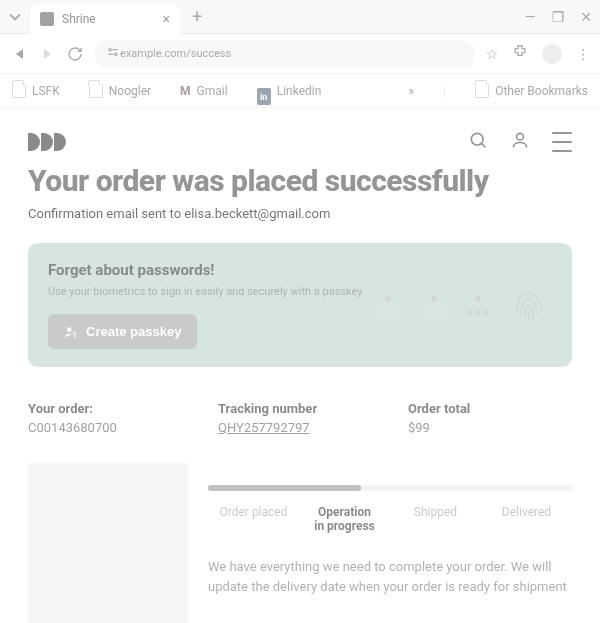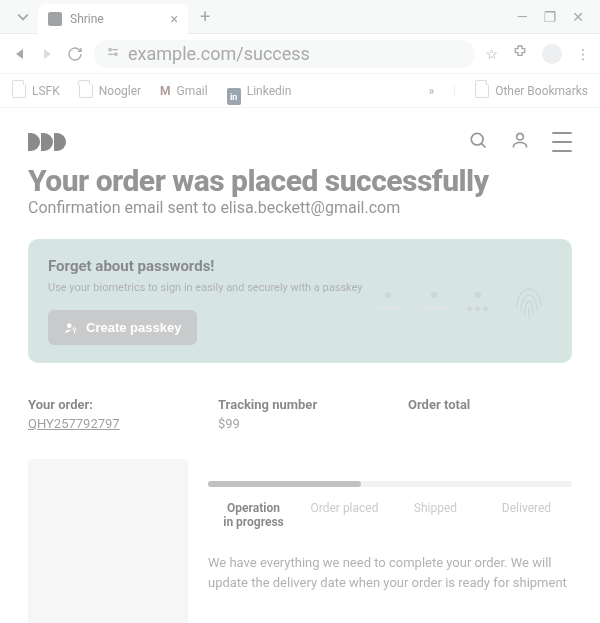--- a/index.html
+++ b/index.html
@@ -12,21 +12,21 @@
       opacity: 0.55;
       filter: saturate(0.2);
     }
     
     .titlebar {
       display: flex;
       align-items: center;
       height: 34px;
       background: #f1f3f4;
       border-bottom: 1px solid #dadce0;
-      padding: 0 12px;
+      padding: 0 4px;
       gap: 4px;
     }
     .tab-dropdown {
       width: 22px; height: 22px; display:flex; align-items:center; justify-content:center;
       color:#5f6368;
     }
     .tab {
       display: flex; align-items: center; gap: 8px;
       background: #fff;
       padding: 6px 10px; border-radius: 8px 8px 0 0;
@@ -41,29 +41,29 @@
     .win-controls { margin-left:auto; display:flex; gap:16px; color:#5f6368; font-size:14px; padding-right:4px;}
     .win-controls span { cursor:pointer; }
     .addrbar {
       display:flex; align-items:center; gap:10px;
       height:40px; padding:0 10px; background:#fff;
       border-bottom:1px solid #e8eaed;
     }
     .nav-btn { width:18px; height:18px; color:#5f6368; display:flex; align-items:center; justify-content:center; cursor:pointer;}
     .nav-btn.disabled { color:#bdc1c6; }
     .omnibox {
-      flex:1; display:flex; align-items:center; gap:8px;
+      flex:1; display:flex; align-items:center; 
       background:#f1f3f4; border-radius:16px; height:28px;
-      padding:0 12px; color:#5f6368; font-size:18px;
+      padding:0 12px; color:#5f6368; font-size:11px;
     }
     .omnibox .lock { font-size:12px; }
     .right-icons { display:flex; gap:14px; align-items:center; color:#5f6368; font-size:14px;}
     .right-icons .avatar { width:20px; height:20px; border-radius:50%; background:#dbe2ea;}
     .bookbar {
-      display:flex; align-items:center; gap:19px;
+      display:flex; align-items:center; gap:29px;
       height:34px; padding:0 12px; font-size:12px; color:#5f6368;
       border-bottom:1px solid #e8eaed;
     }
     .bm { display:flex; align-items:center; gap:6px; cursor:pointer;}
     .bm-icon { width:14px; height:14px; border:1.5px solid #bdc1c6; border-radius:2px; border-top:none;
       position:relative;}
     .bm-icon::before { content:""; position:absolute; top:-4px; left:-1.5px; width:10px; height:4px; border:1.5px solid #bdc1c6; border-bottom:none; border-radius:2px 2px 0 0;}
     .bm-g { color:#d93025; font-weight:bold;}
     .bm-in { width:14px; height:17px; background:#0a66c2; color:#fff; font-size:9px; font-weight:bold; display:flex; align-items:center; justify-content:center; border-radius:2px;margin-top:12px;}
     .bookbar .spacer { flex:1;}
@@ -71,21 +71,21 @@
     
     .page { padding: 16px 28px; }
     .topbar { display:flex; align-items:center; height:36px; }
     .brand { display:flex; gap:1px; align-items:center;}
     .brand span { width:12px; height:18px; background:#2b2b2b; border-radius:0 12px 12px 0; display:inline-block;}
     .topbar .actions { margin-left:auto; display:flex; gap:22px; color:#3c4043; align-items:center;}
     .actions svg, .actions .ham { width:20px; height:20px; }
     .ham { display:flex; flex-direction:column; justify-content:space-between; height:14px; width:18px;}
     .ham span { height:2px; background:#3c4043; border-radius:2px;}
     h1 { font-size:30px; font-weight:800; color:#3c4043; margin-top:3px; letter-spacing:-0.5px;}
-    .confirm { font-size:16px; color:#404040; }
+    .confirm { font-size:13px; color:#000000; margin-top:8px; }
     .passkey-card {
       margin-top:22px; background:#5eead4; border-radius:10px;
       padding:18px 20px; position:relative; min-height:120px;
     }
     .passkey-card .hdr { font-weight:700; font-size:15px; color:#1f2937;}
     .passkey-card .sub { font-size:11px; color:#6b7280; margin-top:6px;}
     .create-btn {
       margin-top:16px; display:inline-flex; align-items:center; gap:8px;
       background:#9aa0a6; color:#fff; border:none;
       padding:10px 16px; border-radius:6px; font-size:13px; font-weight:600;
@@ -274,33 +274,34 @@
           <path d="M16 38c0-10 2-14 4-14s4 4 4 14"></path>
           <path d="M20 42c0-10 0-12 0-12"></path>
       </svg>
     </div>
   </div>
 
   <div class="order-grid">
     <div class="og-label">Your order:</div>
     <div class="og-label">Tracking number</div>
     <div class="og-label">Order total</div>
+    <div class="og-val">C00143680700</div>
     <div class="og-val link">QHY257792797</div>
     <div class="og-val">$99</div>
   </div>
 
   <div class="detail-row">
     <div class="thumb"></div>
     <div class="detail">
       <div class="progress">
         <div class="fill"></div>
       </div>
       <div class="stages">
+        <div class="stage">Order placed</div>
         <div class="stage active" style="white-space:pre-line;">Operation
 in progress</div>
-        <div class="stage">Order placed</div>
         <div class="stage">Shipped</div>
         <div class="stage">Delivered</div>
       </div>
       <div class="update-text">We have everything we need to complete your order. We will update the delivery date when your order is ready for shipment</div>
     </div>
   </div>
 </div>
 
 </body></html>

